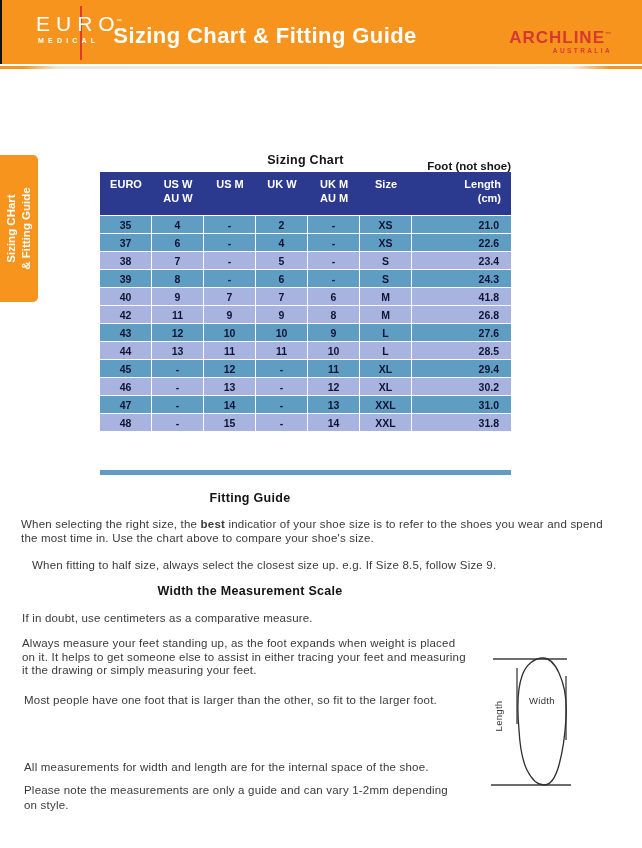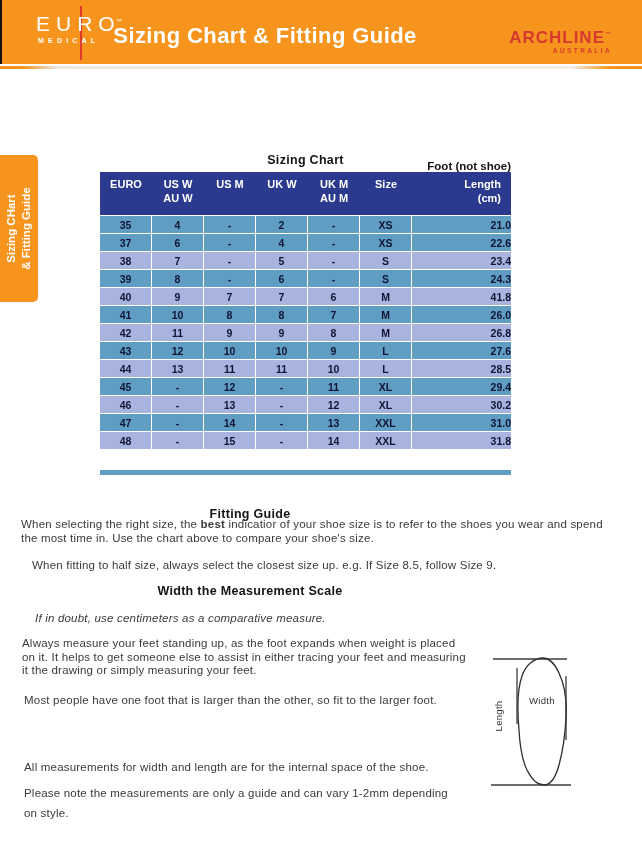--- a/index.html
+++ b/index.html
@@ -38,38 +38,38 @@
               font-size:11.5px;font-weight:700;color:#141414;}
   .size-table{position:absolute;left:100px;top:172px;width:411px;border-collapse:separate;
               border-spacing:0;table-layout:fixed;}
   .size-table th{background:var(--navy,#2B3A8F);color:#ffffff;font-size:11px;font-weight:700;
                  height:38px;vertical-align:top;padding:5px 0 0 0;text-align:center;line-height:14px;
                  border-bottom:1.5px solid #ffffff;}
   .size-table th:last-child{text-align:right;padding-right:10px;}
   .size-table td{background:var(--steel,#5F9DC3);height:17px;padding:0;
                  border-bottom:1.5px solid #ffffff;border-right:1.5px solid #ffffff;
                  text-align:center;font-size:10.5px;font-weight:700;color:#101433;}
-  .size-table td:last-child{border-right:none;text-align:right;}
+  .size-table td:last-child{border-right:none;text-align:right;padding-right:12px;}
   .size-table tr.alt td{background:var(--peri,#A9B3DF);}
   .table-footer-strip{position:absolute;left:100px;top:470px;width:411px;height:5px;
                       background:var(--steel,#5F9DC3);}
 
   
   .sec-title{position:absolute;left:0;width:500px;text-align:center;font-size:12.5px;
              font-weight:700;color:#141414;letter-spacing:0.3px;}
-  .fg-title{top:491px;margin-top:16px;} .ms-title{top:584px;}
+  .fg-title{top:491px;} .ms-title{top:584px;}
   .body{position:absolute;margin:0;font-size:11.5px;line-height:14px;color:#3a3a3a;
         letter-spacing:0.2px;white-space:pre-line;width:600px;}
   .fg-p1{left:21px;top:517px;}
   .fg-p2{left:21px;top:558px;margin-left:11px;}
-  .ms-p1{left:35px;top:611px;font-style:italic;}
+  .ms-p1{left:22px;top:611px;}
   .ms-p2{left:22px;top:637px;line-height:13.5px;}
   .ms-p3{left:24px;top:693px;}
   .ms-p4{left:24px;top:760px;}
-  .ms-p5{left:24px;top:783px;line-height:20px;}
+  .ms-p5{left:24px;top:783px;line-height:15px;}
 
   
   .foot-diagram{position:absolute;left:488px;top:648px;width:154px;height:150px;}
   .foot-diagram line{stroke:#3c3c3c;stroke-width:1.3;}
   .foot-diagram path{stroke:#2e2e2e;stroke-width:1.3;fill:none;}
   .foot-diagram text{font-family:"Liberation Sans",sans-serif;font-size:9.5px;fill:#333333;
                      letter-spacing:0.3px;}
 </style>
 </head>
 <body>
@@ -177,29 +177,20 @@
         </tr>
         <tr class="alt">
           <td>40</td>
           <td>9</td>
           <td>7</td>
           <td>7</td>
           <td>6</td>
           <td>M</td>
           <td>41.8</td>
         </tr>
-        <tr>
-          <td>41</td>
-          <td>10</td>
-          <td>8</td>
-          <td>8</td>
-          <td>7</td>
-          <td>M</td>
-          <td>26.0</td>
-        </tr>
         <tr class="alt">
           <td>42</td>
           <td>11</td>
           <td>9</td>
           <td>9</td>
           <td>8</td>
           <td>M</td>
           <td>26.8</td>
         </tr>
         <tr>

